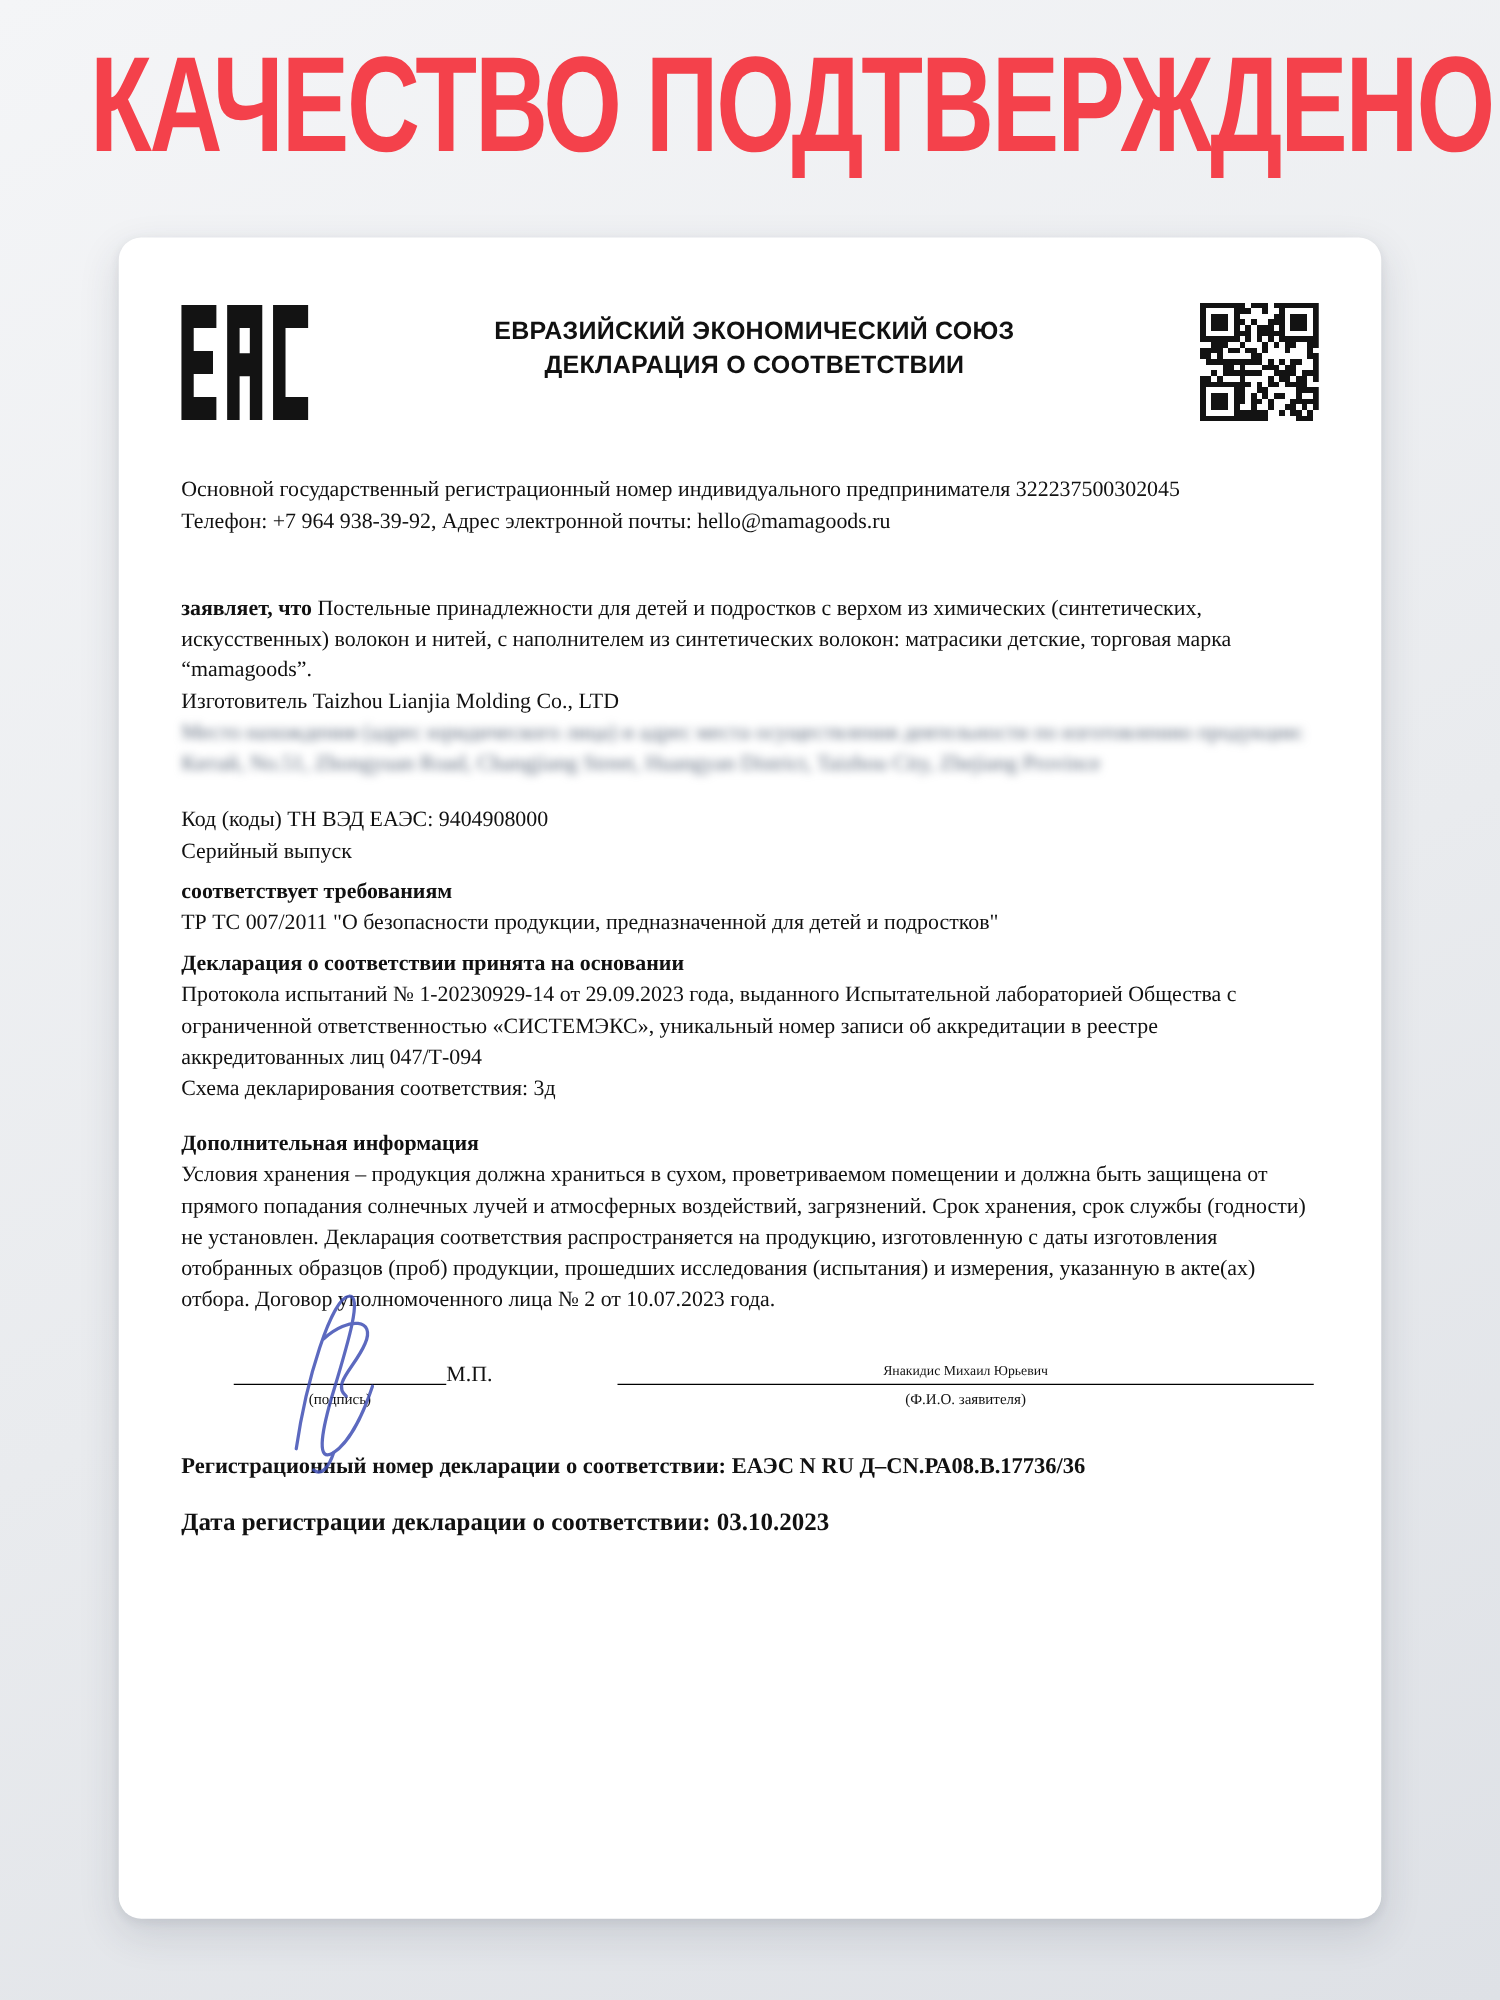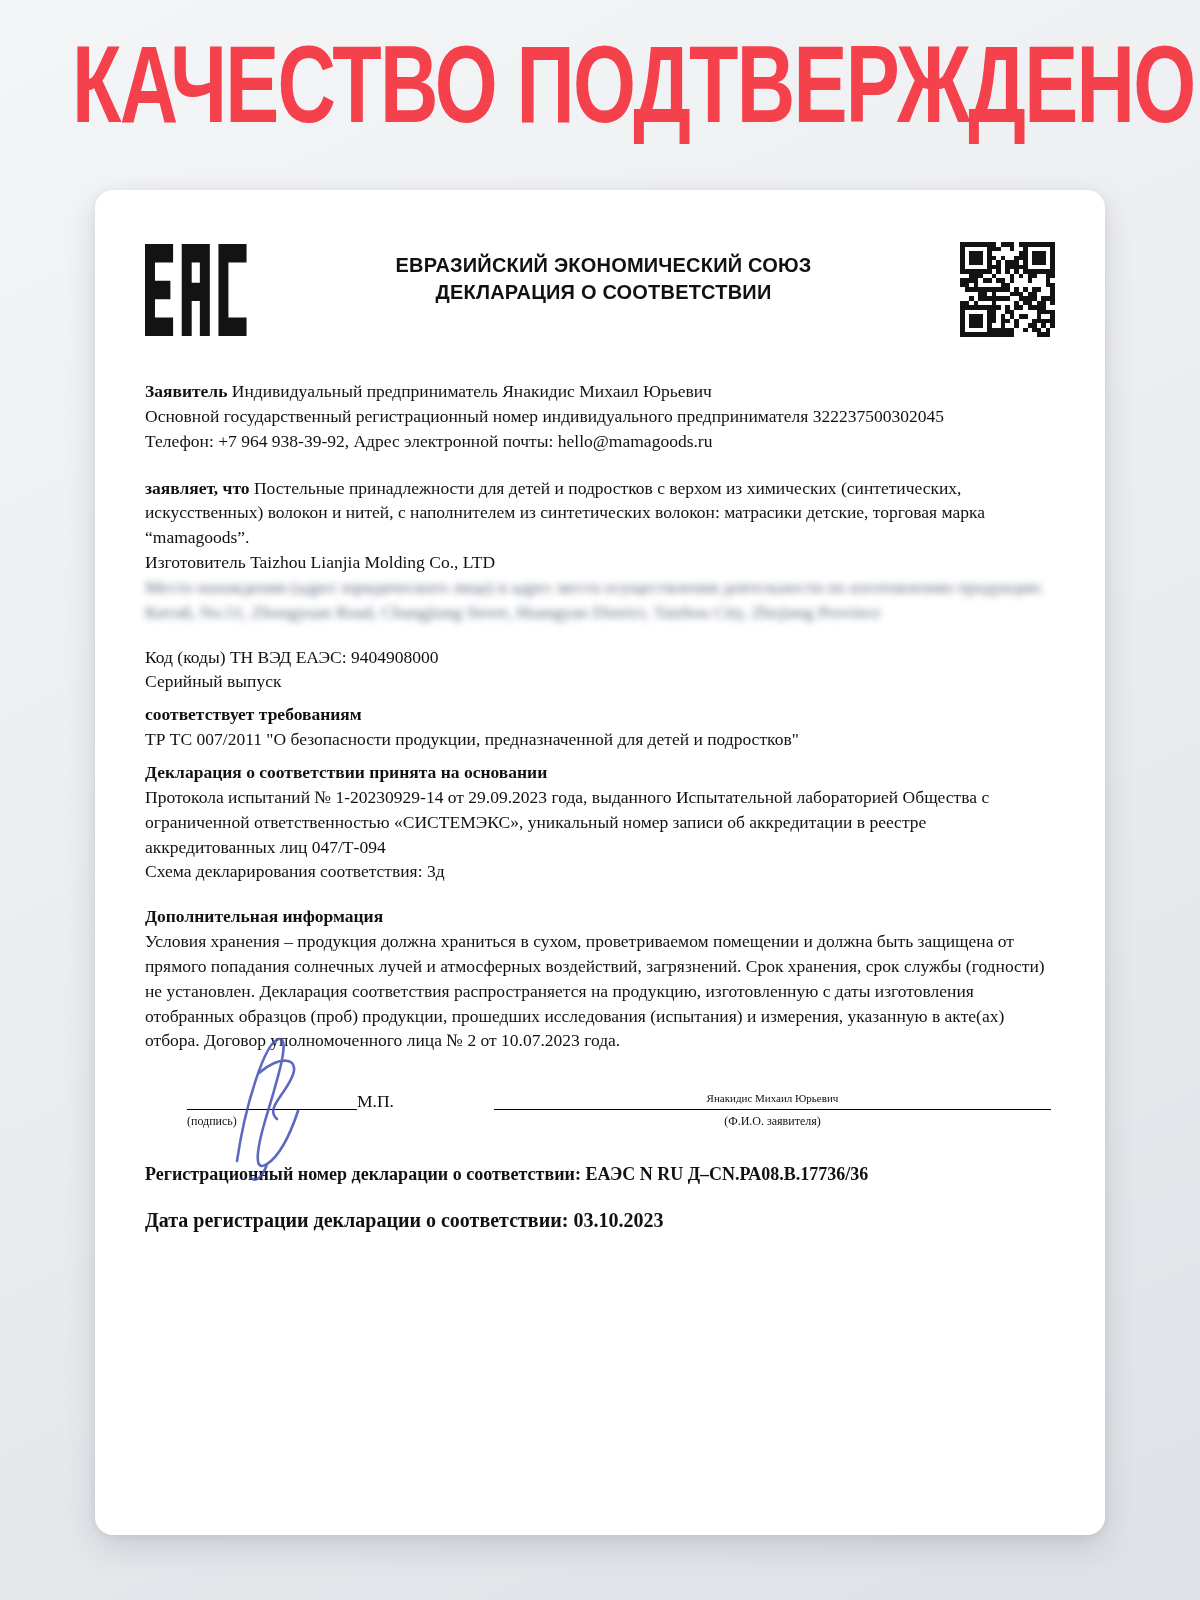--- a/index.html
+++ b/index.html
@@ -38,27 +38,27 @@
   .eac-logo svg { width:100%; height:100%; }
   .doc-titles {
     flex:1; text-align:center;
     font-family:"Liberation Sans",sans-serif;
     font-weight:bold; font-size:20px; line-height:1.35;
     padding-top:10px; letter-spacing:.2px;
   }
   .qr { width:95px; height:95px; flex:none; }
   .doc-body { margin-top:42px; font-size:17.5px; line-height:1.42; }
   .para { margin-top:0; }
-  .gap-lg { margin-top:22px; }
+  .gap-lg { margin-top:45px; }
   .gap-md { margin-top:20px; }
   .gap-sm { margin-top:8px;font-family:Liberation Serif, serif; }
   b, .bold { font-weight:bold; }
   .blurred { filter:blur(3.6px); color:#5f6b7d; }
   .sig-row { position:relative; display:flex; align-items:flex-end; margin-top:36px; }
-  .sig-col-left { width:170px; margin-left:42px; text-align:left; }
+  .sig-col-left { width:170px; margin-left:42px; text-align:center; }
   .sig-col-right { flex:1; margin-left:100px; margin-right:4px; text-align:center; }
   .sig-name { font-size:11px; margin-bottom:2px; }
   .sig-line { border-bottom:1.8px solid #000; height:0; }
   .sig-caption { font-size:12px; margin-top:3px; }
   .sig-mp { font-size:17.5px; padding-bottom:16px; }
   .autograph { position:absolute; left:62px; top:-78px; width:145px; height:175px; pointer-events:none; }
   .reg-line  { font-weight:bold; font-size:18px; margin-top:32px; }
   .reg-date  { font-weight:bold; font-size:20px; margin-top:18px; }
 </style>
 </head>
@@ -339,21 +339,20 @@
           <rect x="11" y="20" width="1" height="1"></rect>
           <rect x="17" y="20" width="1" height="1"></rect>
           <rect x="18" y="20" width="1" height="1"></rect>
           <rect x="19" y="20" width="1" height="1"></rect>
         </svg></div>
   </div>
 
   <div class="doc-body">
 
     <div class="para">
-      <div><b>Заявитель</b> <span>Индивидуальный предприниматель Янакидис Михаил Юрьевич</span></div>
       <div>Основной государственный регистрационный номер индивидуального предпринимателя 322237500302045</div>
       <div>Телефон: +7 964 938-39-92, Адрес электронной почты: hello@mamagoods.ru</div>
     </div>
 
     <div class="para gap-lg">
       <b>заявляет, что</b> <span>Постельные принадлежности для детей и подростков с верхом из химических (синтетических, искусственных) волокон и нитей, с наполнителем из синтетических волокон: матрасики детские, торговая марка “mamagoods”.</span>
     </div>
 
     <div class="para">
       <span>Изготовитель</span> <span>Taizhou Lianjia Molding Co., LTD</span>

